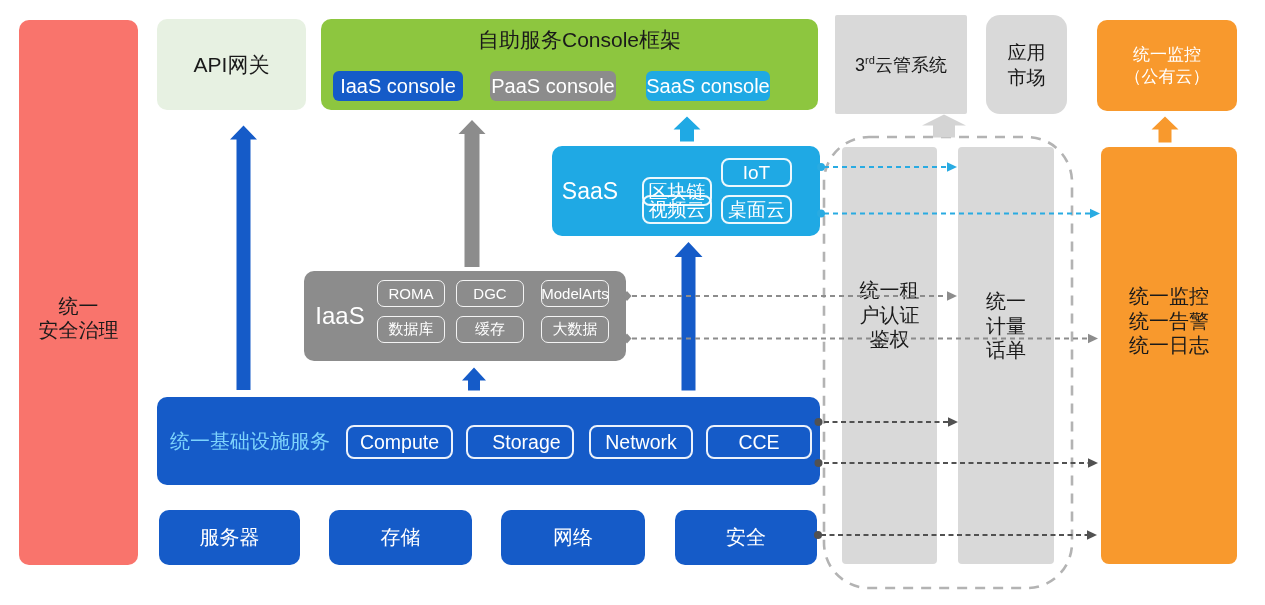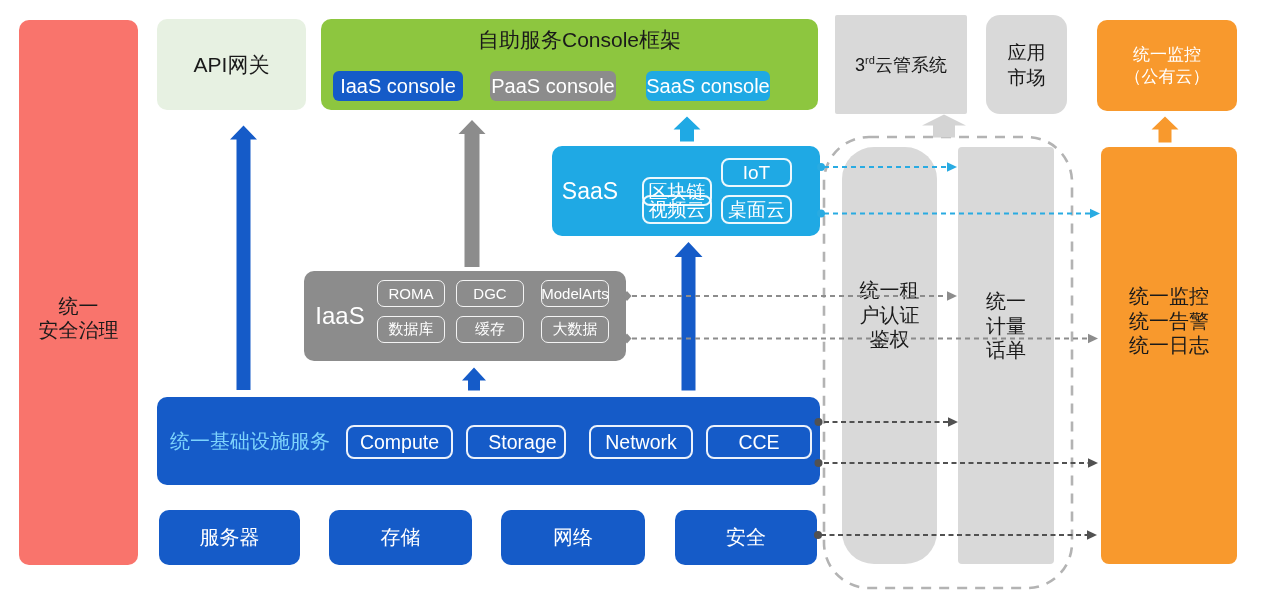--- a/index.html
+++ b/index.html
@@ -55,35 +55,35 @@
   .chip-db{left:73px;top:45px;}
   .chip-cache{left:152px;top:45px;}
   .chip-bigdata{left:237px;top:45px;}
 
   
   .infra-box{left:157px;top:397px;width:663px;height:88px;border-radius:10px;background:var(--blue);}
   .infra-label{left:13px;top:0;width:160px;height:88px;color:#7dd3fc;font-size:20px;}
   .infra-chip{top:28px;height:34px;border:2px solid rgba(255,255,255,.92);border-radius:8px;
               color:#fff;font-size:19.5px;}
   .chip-compute{left:189px;width:107px;}
-  .chip-storage{left:309px;width:100px;padding-left:13px;}
+  .chip-storage{left:309px;width:108px;padding-left:13px;}
   .chip-network{left:432px;width:104px;}
   .chip-cce{left:549px;width:106px;}
 
   
   .hw{top:510px;height:55px;border-radius:10px;background:var(--blue);color:#fff;font-size:20px;}
   .hw-server{left:159px;width:141px;}
   .hw-storage{left:329px;width:143px;}
   .hw-network{left:501px;width:144px;}
   .hw-security{left:675px;width:142px;}
 
   
   .pillar{top:147px;height:417px;background:var(--gray-light);border-radius:4px;color:var(--text-dark);
           font-size:20px;line-height:24.5px;text-align:center;}
-  .pillar-auth{left:842px;width:95px;border-radius:32px;}
+  .pillar-auth{left:842px;width:95px;}
   .pillar-billing{left:958px;width:96px;}
   .pillar-monitor{left:1101px;width:136px;background:var(--orange);border-radius:8px;}
   .pillar .txt{position:absolute;left:0;width:100%;}
   .pillar-auth .txt{top:131px;}
   .pillar-billing .txt{top:142px;}
   .pillar-monitor .txt{top:137px;}
 </style>
 </head>
 <body>
 

